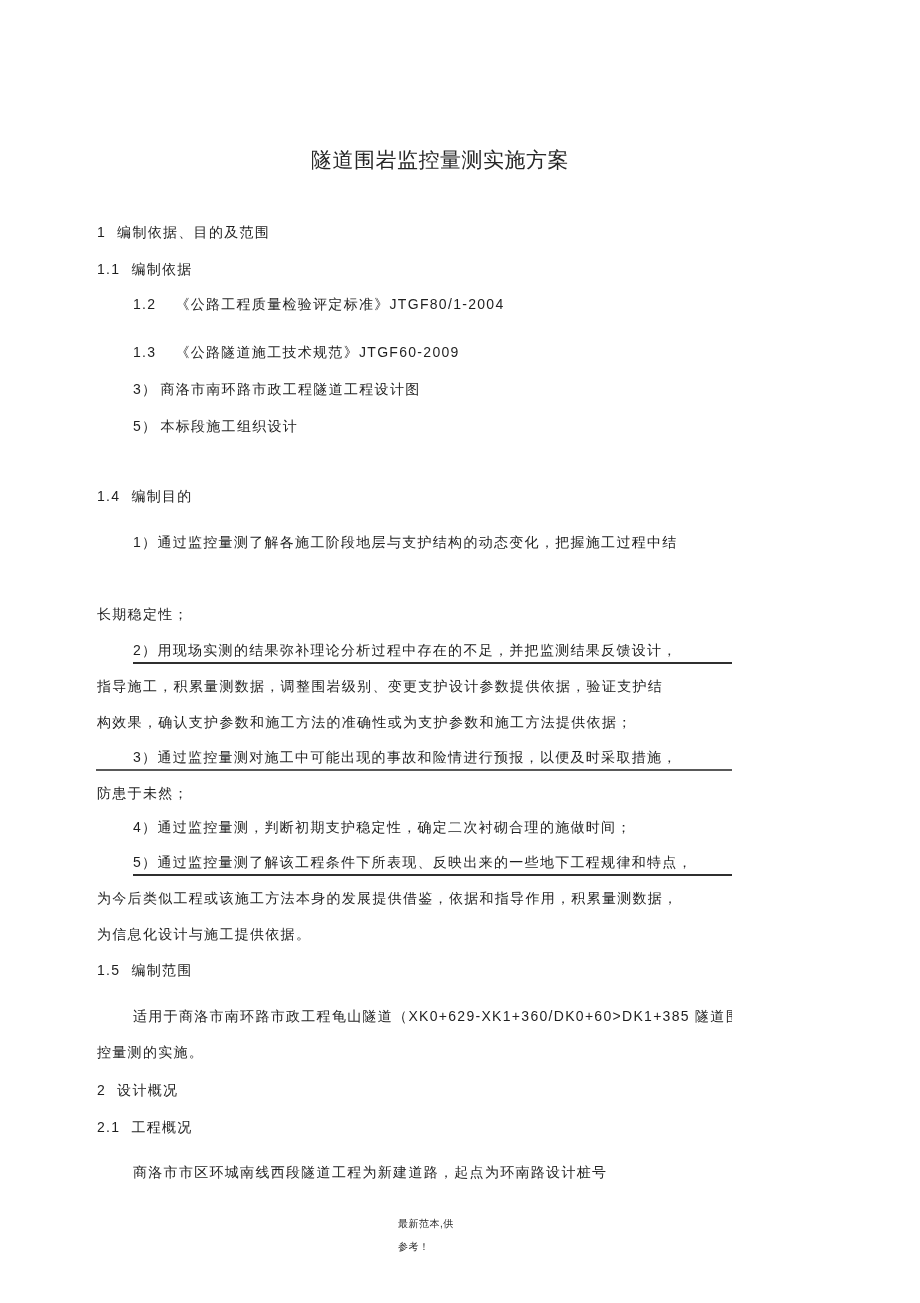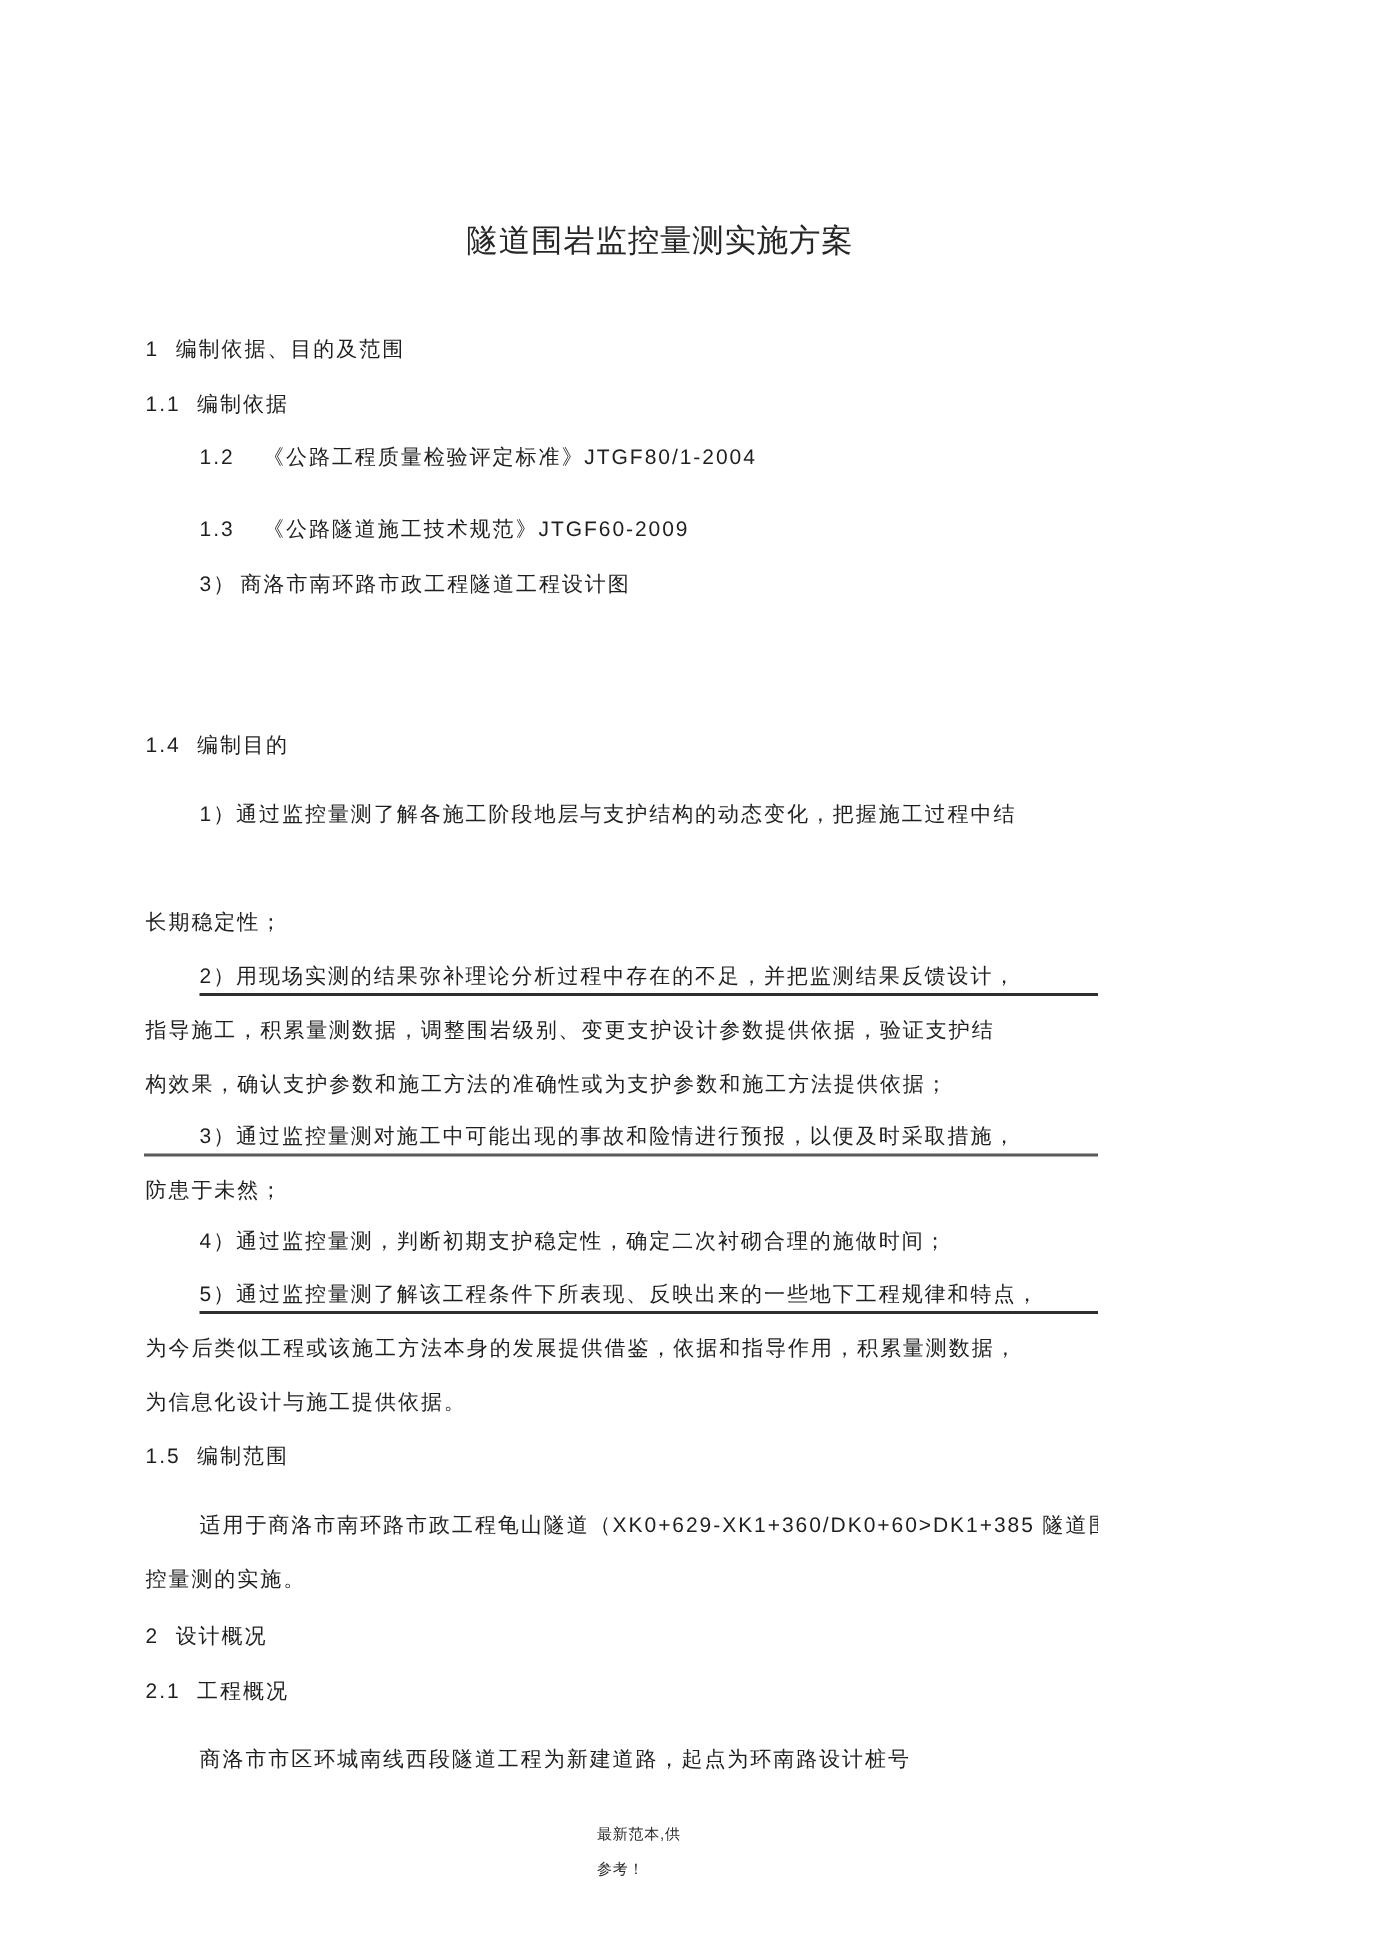--- a/index.html
+++ b/index.html
@@ -77,20 +77,23 @@
 
   <div class="line l-ind item" style="top:296px">
     <span class="num num-w">1.2</span><span>《公路工程质量检验评定标准》JTGF80/1-2004</span>
   </div>
   <div class="line l-ind item" style="top:344px">
     <span class="num num-w">1.3</span><span>《公路隧道施工技术规范》JTGF60-2009</span>
   </div>
   <div class="line l-ind item" style="top:381px">
     <span class="num num-n">3）</span><span>商洛市南环路市政工程隧道工程设计图</span>
   </div>
+  <div class="line l-ind item" style="top:418px">
+    <span class="num num-n">5）</span><span>本标段施工组织设计</span>
+  </div>
 
   <div class="line l-flush heading" style="top:488px">
     <span class="num">1.4</span><span>编制目的</span>
   </div>
 
   <div class="line l-ind" style="top:534px">1）通过监控量测了解各施工阶段地层与支护结构的动态变化，把握施工过程中结</div>
   <div class="line l-flush" style="top:606px">长期稳定性；</div>
   <div class="line l-ind u" style="top:642px">2）用现场实测的结果弥补理论分析过程中存在的不足，并把监测结果反馈设计，</div>
   <div class="line l-flush" style="top:678px">指导施工，积累量测数据，调整围岩级别、变更支护设计参数提供依据，验证支护结</div>
   <div class="line l-flush" style="top:714px">构效果，确认支护参数和施工方法的准确性或为支护参数和施工方法提供依据；</div>

